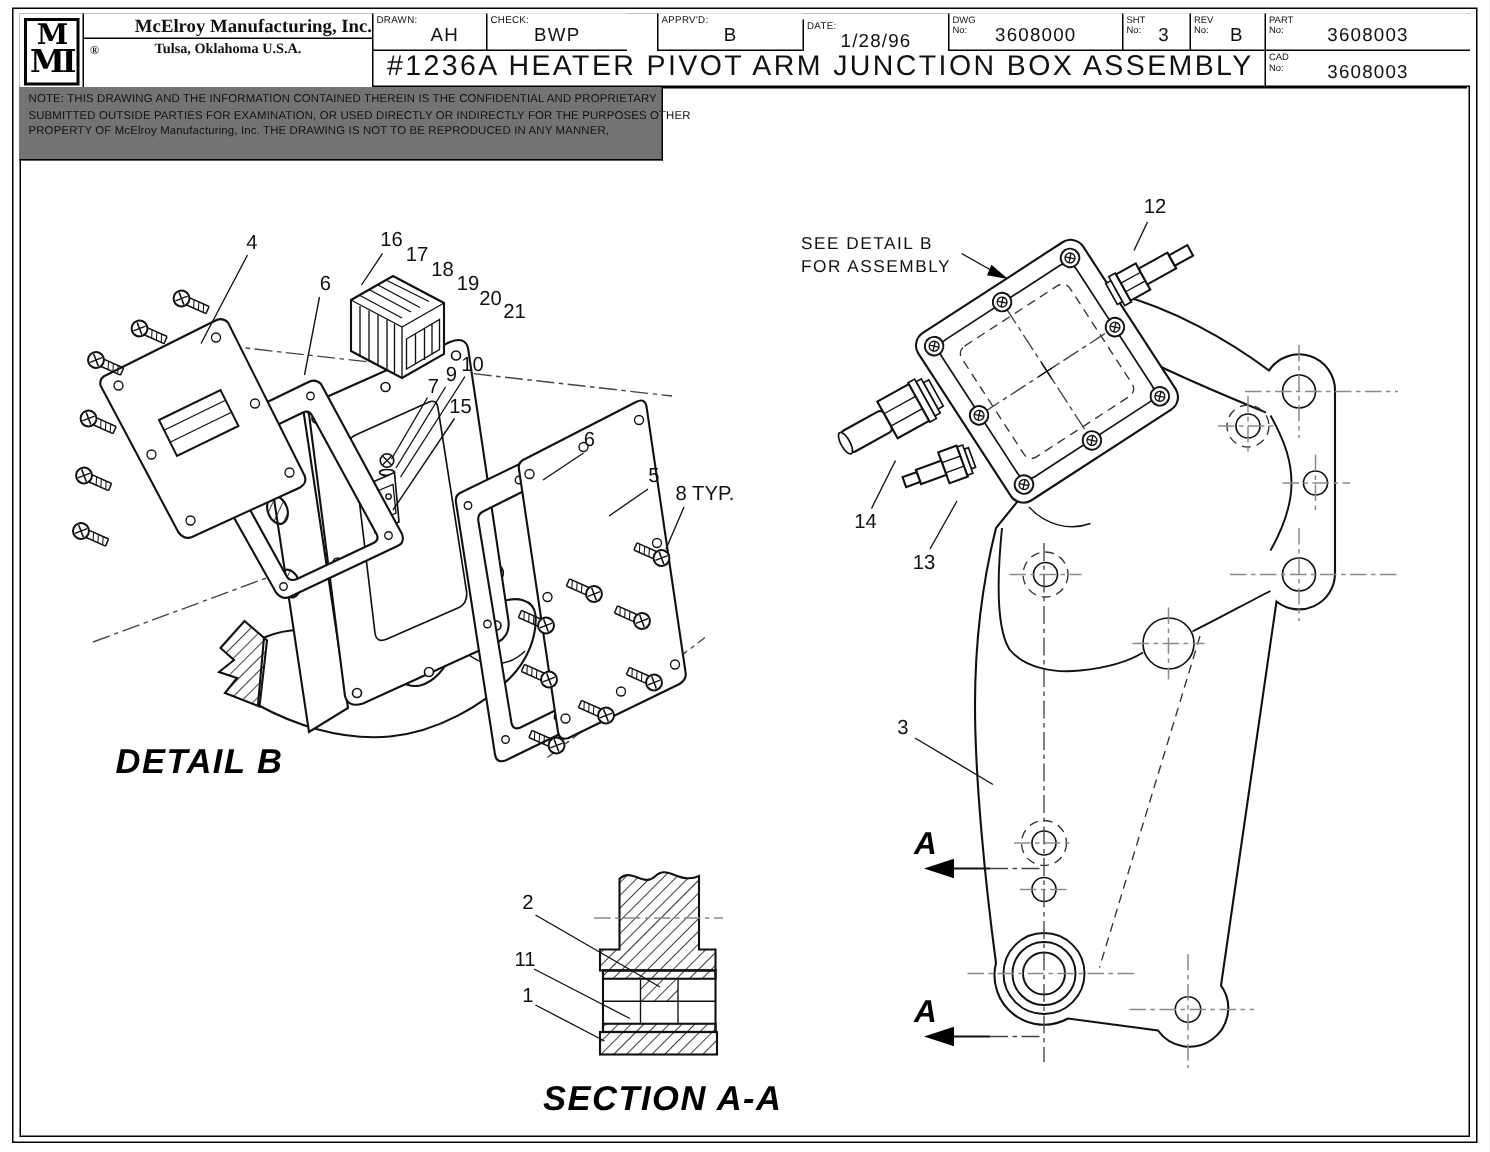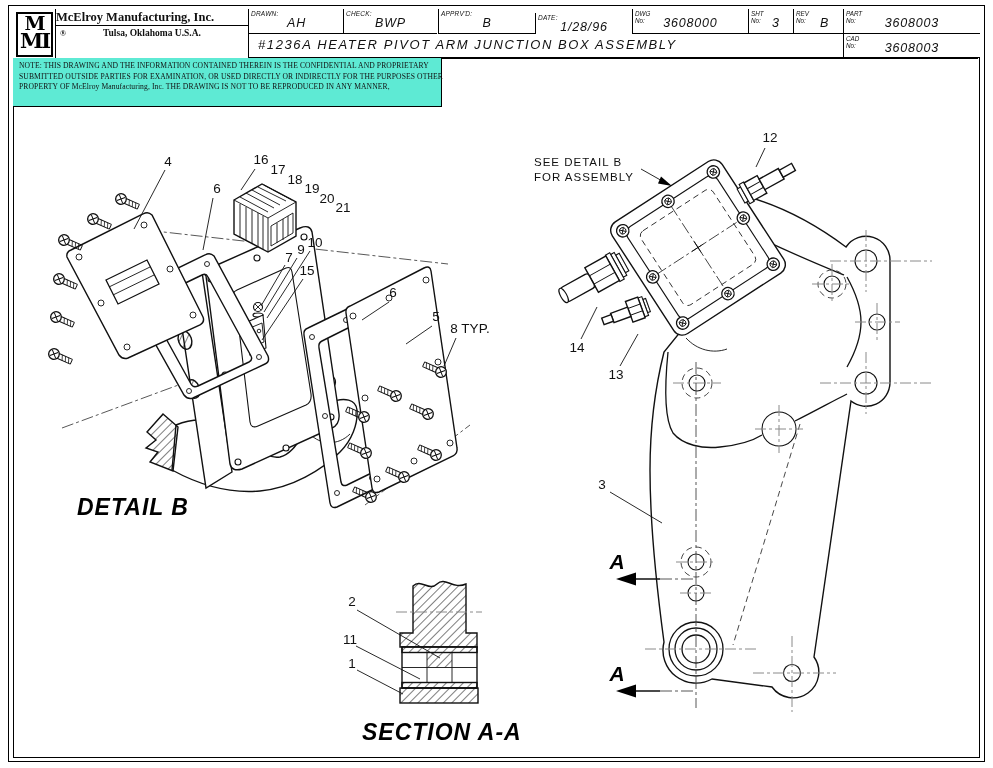--- a/index.html
+++ b/index.html
@@ -2,40 +2,40 @@
 <html><head>
 <meta charset="utf-8">
 <style>
   html,body{margin:0;padding:0;background:#e8e8e8;}
   .page{position:relative;width:993px;height:768px;background:#ffffff;overflow:hidden;
         font-family:"Liberation Sans",sans-serif;color:#111;}
   .border-outer{position:absolute;left:8px;top:5px;width:975px;height:755px;border:1.6px solid #000;}
   .border-inner{position:absolute;left:13px;top:9px;width:965px;height:747px;border:1.4px solid #000;}
   
   .tb{position:absolute;left:13px;top:9px;width:965px;height:49px;z-index:5;background:#fff;border-bottom:1.6px solid #000;}
-  .cell{position:absolute;border-left:1.4px solid #000;border-bottom:1.4px solid #000;box-sizing:border-box;background:#fff;font-style:italic;}
+  .cell{position:absolute;border-left:1.4px solid #000;border-bottom:1.4px solid #000;box-sizing:border-box;background:#fff;}
   .flabel{position:absolute;left:2px;top:1px;font-size:6.5px;letter-spacing:.2px;}
   .flabel2{position:absolute;left:2px;top:1px;font-size:6.3px;line-height:7px;}
   .fval{position:absolute;left:0;right:0;top:7px;text-align:center;font-size:12.5px;letter-spacing:.8px;}
   .logo-cell{position:absolute;left:0;top:0;width:42px;height:49px;}
   .logo-box{position:absolute;left:3px;top:3px;width:33px;height:41px;border:2.4px solid #000;
             font-family:"DejaVu Serif",serif;font-weight:bold;text-align:center;color:#000;}
   .logo-m{font-size:19px;line-height:18px;letter-spacing:-1px;}
   .logo-mi{font-size:21px;line-height:18px;letter-spacing:-2px;}
   .company{position:absolute;left:42px;top:0;width:193px;height:49px;border-left:1.4px solid #000;box-sizing:border-box;
            font-family:"Liberation Serif",serif;}
-  .co-row1{height:16px;border-bottom:1px solid #000;text-align:left;font-weight:bold;font-size:12.5px;line-height:16px;}
+  .co-row1{height:16px;border-bottom:1px solid #000;text-align:right;font-weight:bold;font-size:12.5px;line-height:16px;}
   .co-row2{height:15px;border-bottom:1px solid #000;text-align:center;font-size:12px;line-height:15px;letter-spacing:1px;}
   .co-row3{height:15px;position:relative;font-weight:bold;font-size:9.5px;line-height:15px;text-align:center;}
   .co-reg{position:absolute;left:4px;top:0;font-size:8px;}
-  .title-cell{font-size:13px;letter-spacing:1.6px;line-height:22px;padding-left:9px;white-space:nowrap;overflow:hidden;}
+  .title-cell{font-size:19px;letter-spacing:1.6px;line-height:22px;padding-left:9px;white-space:nowrap;overflow:hidden;}
   
-  .notebox{position:absolute;left:13px;top:58px;width:429px;height:49px;z-index:5;background:#5eead4;
+  .notebox{position:absolute;left:13px;top:58px;width:429px;height:49px;z-index:5;background:#737373;
            border-right:1.6px solid #000;border-bottom:1.6px solid #000;box-sizing:border-box;
-           padding:3px 21px 0 6px;font-family:Liberation Serif, serif;}
+           padding:3px 21px 0 6px;}
   .notebox div{font-size:7.6px;line-height:10.6px;letter-spacing:.1px;white-space:nowrap;}
   
   svg.draw{position:absolute;left:0;top:0;z-index:1;}
   .ol{fill:#fff;stroke:#111;stroke-width:1.4;}
   .ol2{fill:#fff;stroke:#111;stroke-width:1.1;}
   .ln{fill:none;stroke:#111;stroke-width:1.3;}
   .thin{stroke-width:.9;}
   .lead{fill:none;stroke:#111;stroke-width:.9;}
   .cl{fill:none;stroke:#8a8a8a;stroke-width:1;stroke-dasharray:11 3 3 3;}
   .dd{fill:none;stroke:#444;stroke-width:.9;stroke-dasharray:12 3 3 3;}
@@ -369,21 +369,21 @@
       <div class="co-row3">
         <span class="co-reg">®</span>
         <span>Tulsa, Oklahoma U.S.A.</span>
       </div>
     </div>
 
     <div class="cell" style="left:235px;top:0;width:96px;height:24.5px;">
       <span class="flabel">DRAWN:</span>
       <span class="fval">AH</span>
     </div>
-    <div class="cell" style="left:330px;top:0;width:94px;height:24.5px;">
+    <div class="cell" style="left:311px;top:0;width:94px;height:24.5px;">
       <span class="flabel">CHECK:</span>
       <span class="fval">BWP</span>
     </div>
     <div class="cell" style="left:425px;top:0;width:97px;height:24.5px;">
       <span class="flabel">APPRV'D:</span>
       <span class="fval">B</span>
     </div>
     <div class="cell" style="left:522px;top:4px;width:97px;height:24.5px;">
       <span class="flabel">DATE:</span>
       <span class="fval">1/28/96</span>

